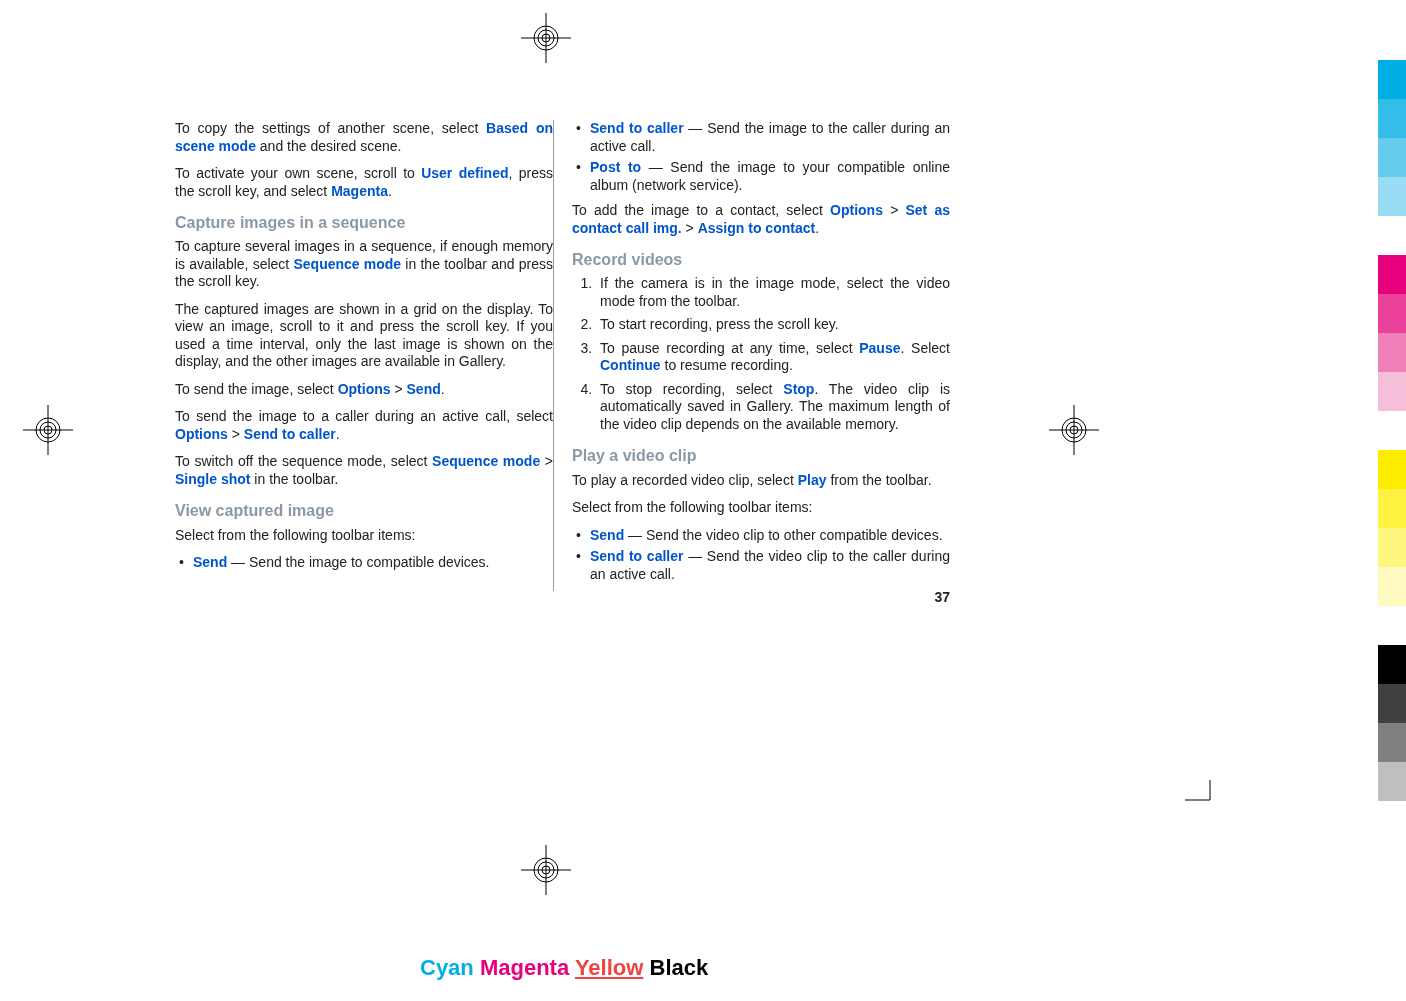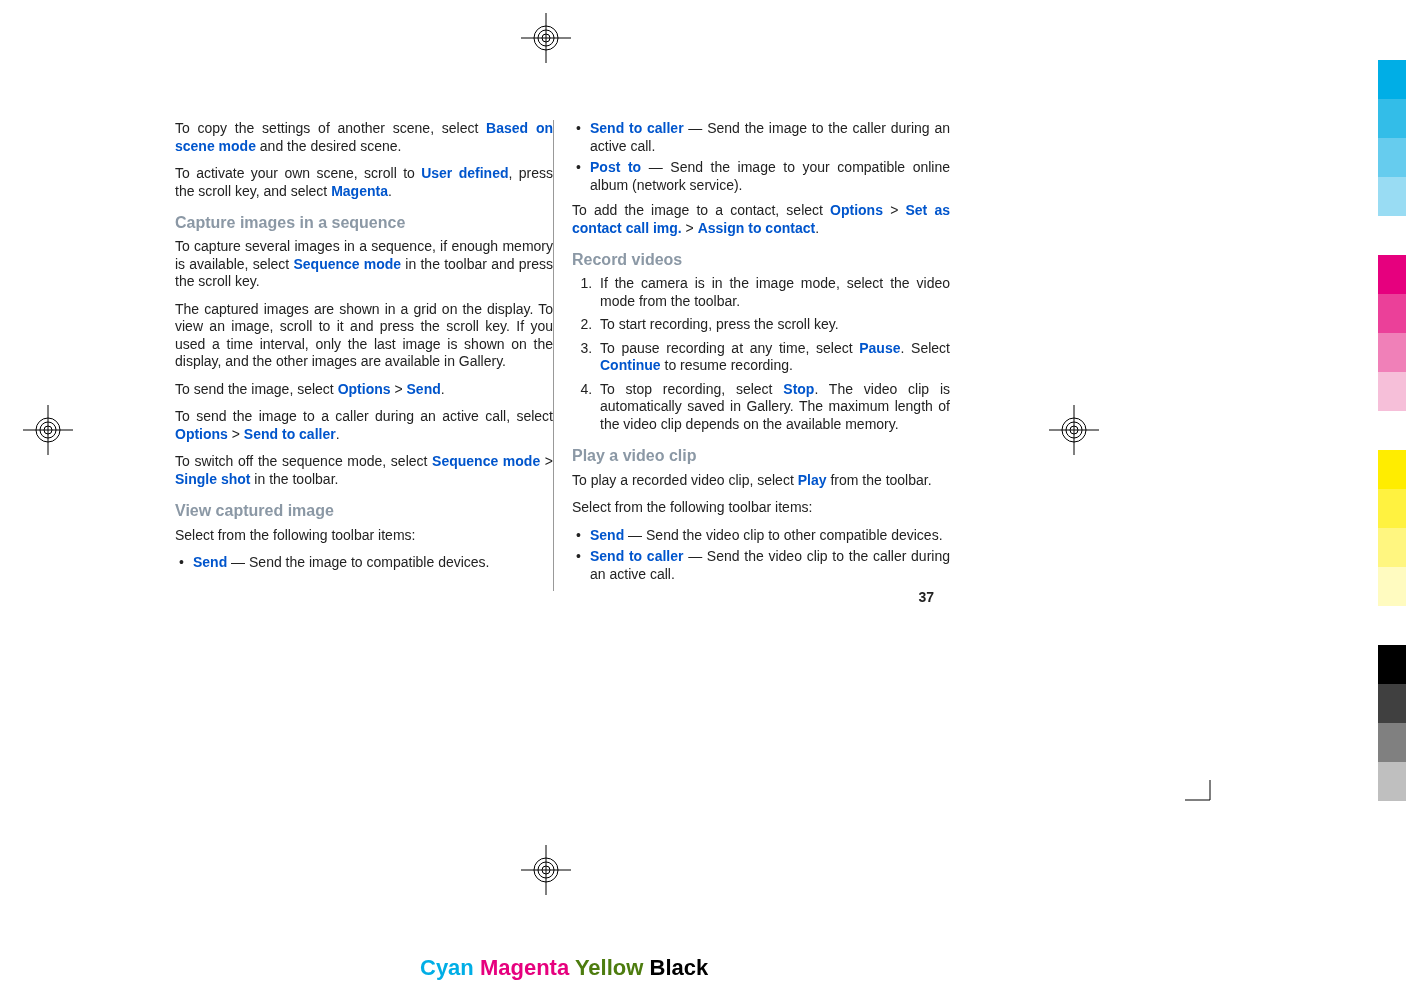--- a/index.html
+++ b/index.html
@@ -66,21 +66,21 @@
     padding-left: 24px;
     margin: 0 0 8px 0;
   }
   .num-list li {
     margin-bottom: 6px;
     padding-left: 4px;
     text-align: justify;
   }
   .page-number {
     position: absolute;
-    right: 16px;
+    right: 0px;
     bottom: -15px;
     font-weight: bold;
     font-size: 14px;
   }
   .color-bars {
     position: absolute;
     right: 0;
     top: 60px;
     width: 28px;
     display: flex;
@@ -95,21 +95,21 @@
   }
   .footer-colors {
     position: absolute;
     left: 420px;
     bottom: 20px;
     font-size: 22px;
     font-weight: bold;
   }
   .cyan { color: #00aee6; }
   .magenta { color: #e6007e; }
-  .yellow { color: #4d7c0f; }
+  .yellow { color: #ef4444; text-decoration: underline; }
   .black { color: #000; }
 </style>
 </head>
 <body>
 
 <svg class="reg-mark" style="left:516px; top:8px;" width="60" height="60" viewBox="0 0 60 60">
   <circle cx="30" cy="30" r="12" fill="none" stroke="#000" stroke-width="1"></circle>
   <circle cx="30" cy="30" r="8" fill="none" stroke="#000" stroke-width="1"></circle>
   <circle cx="30" cy="30" r="4" fill="none" stroke="#000" stroke-width="1"></circle>
   <line x1="30" y1="5" x2="30" y2="55" stroke="#000" stroke-width="1"></line>

